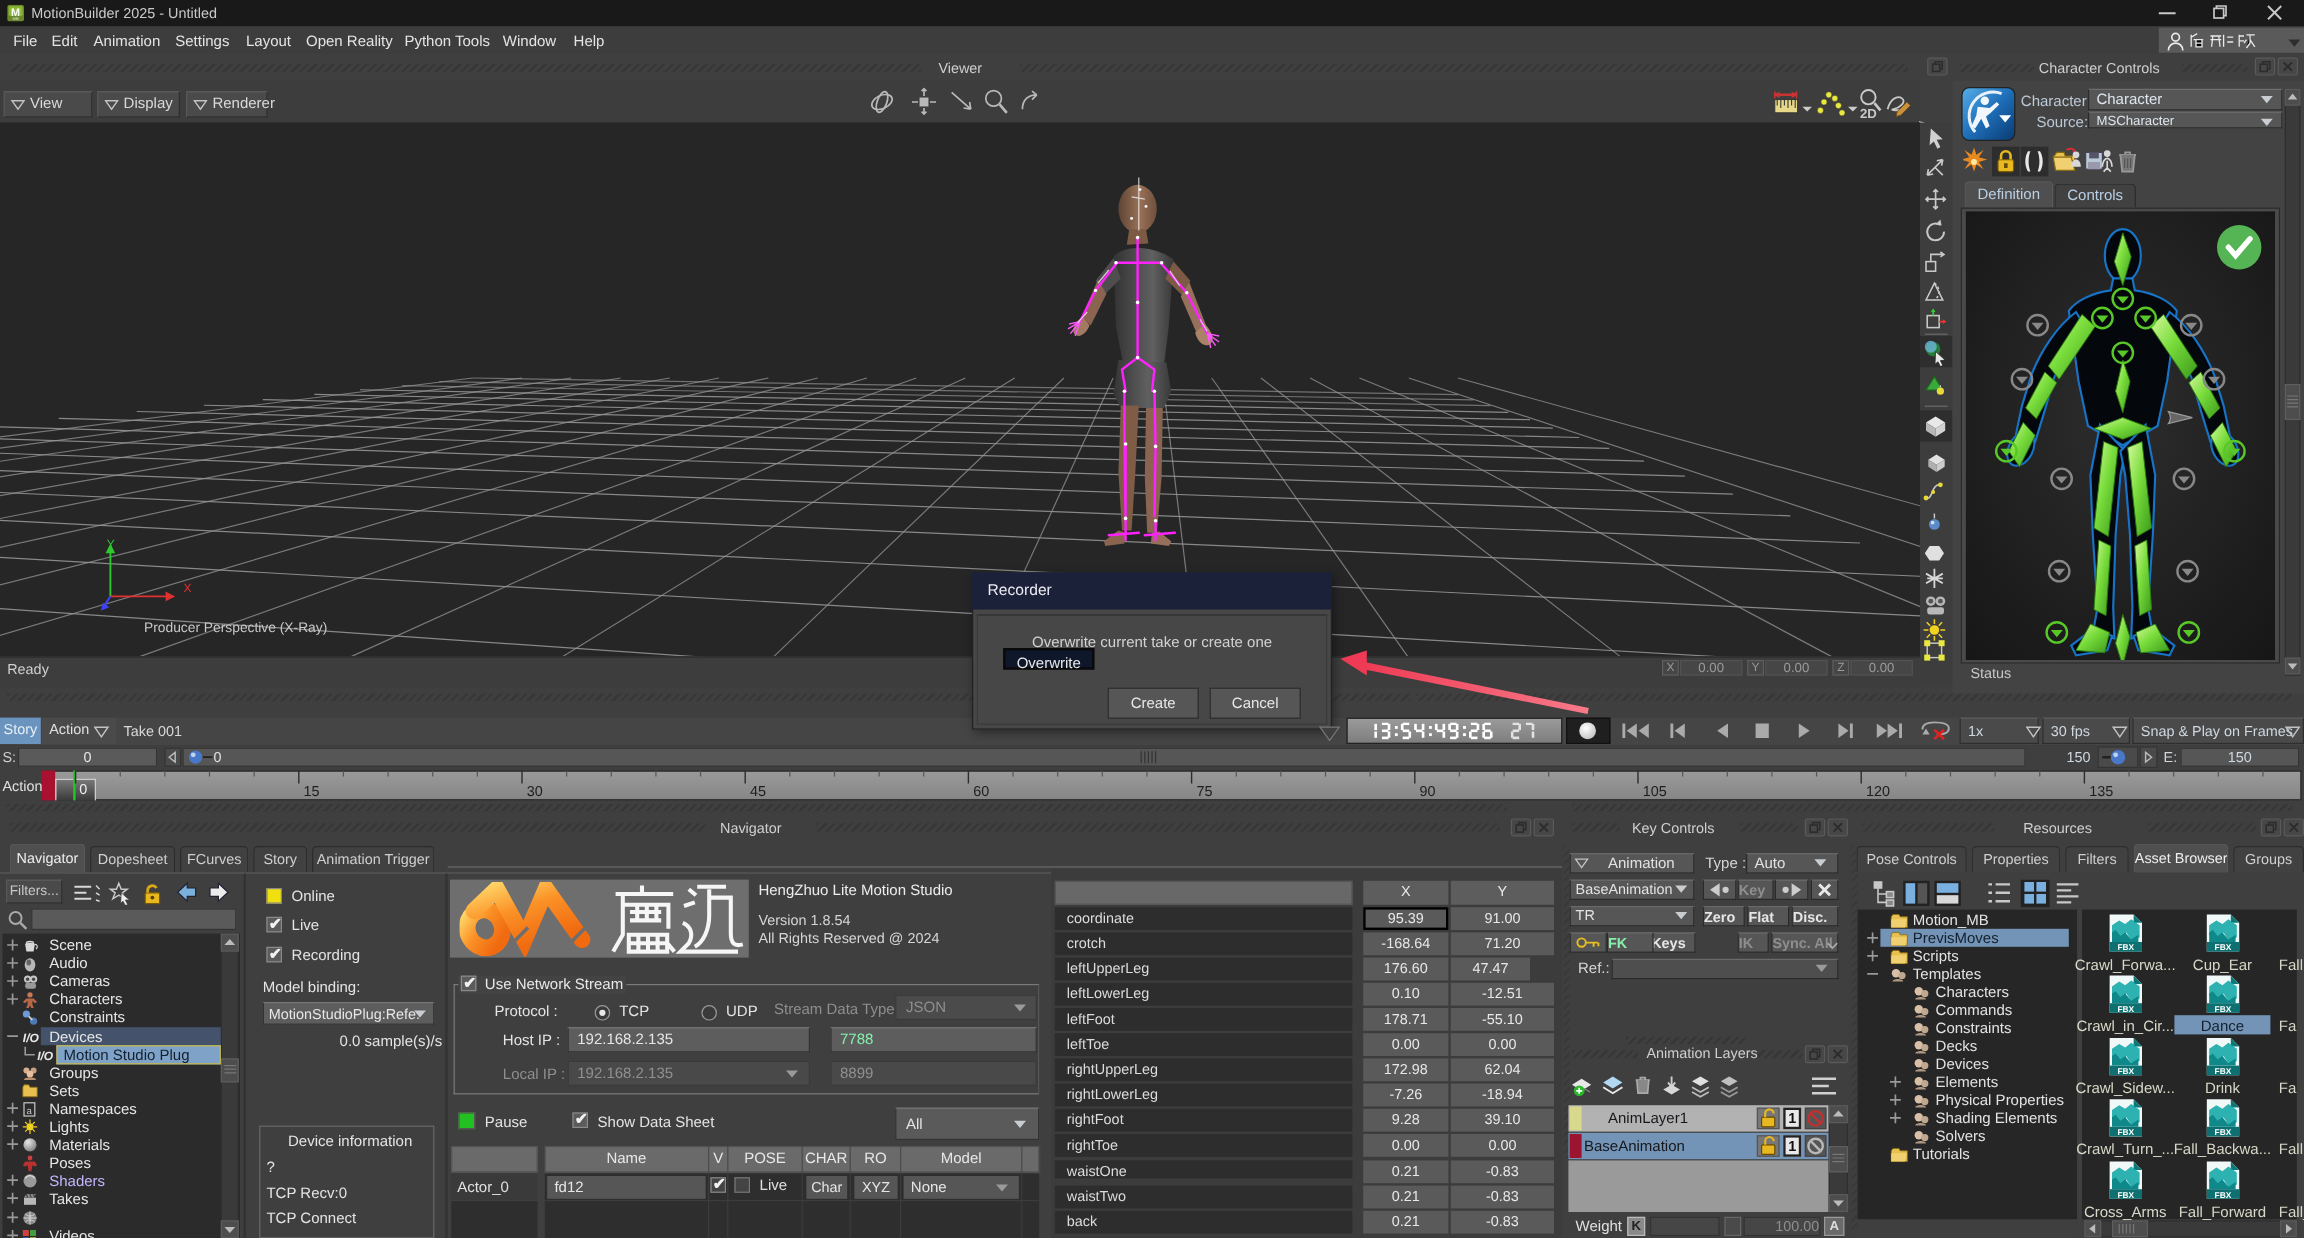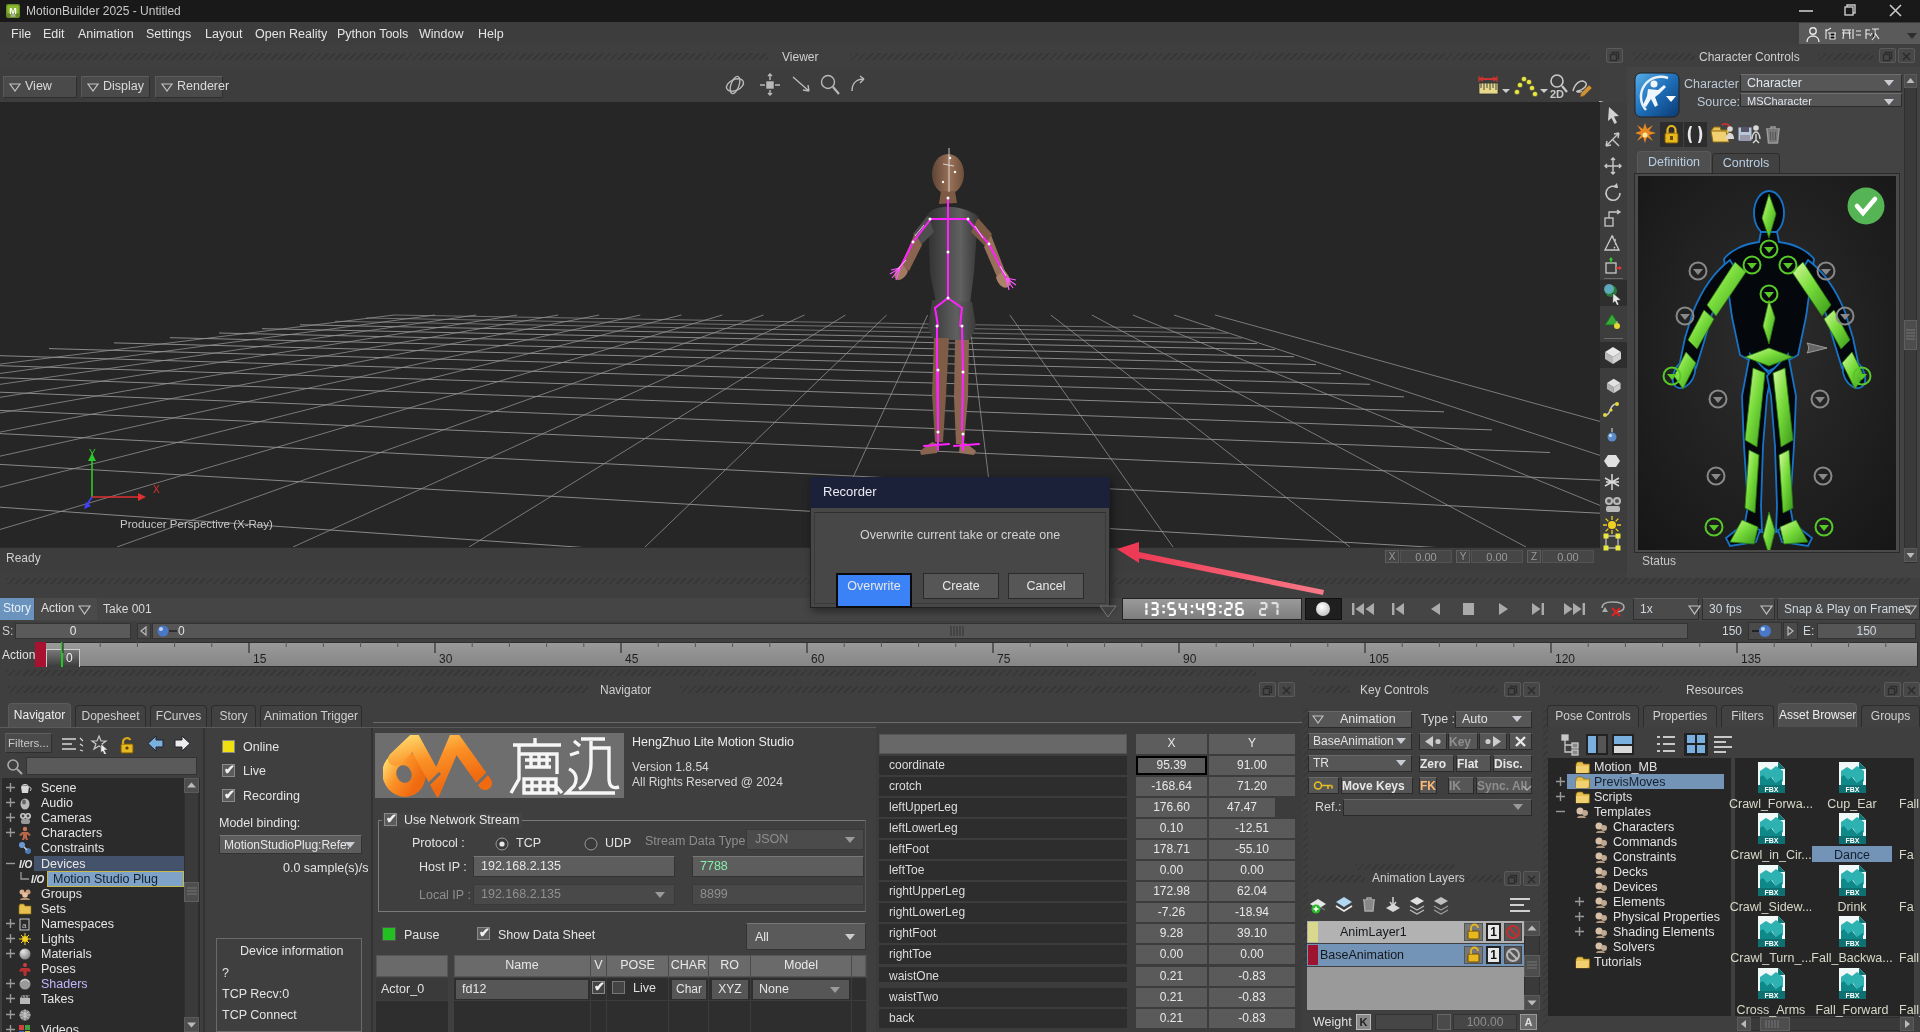--- a/index.html
+++ b/index.html
@@ -1177,21 +1177,21 @@
 <div class="wbtn" style="left:1456px;top:755px;width:35px;height:17px;font-size:12px;line-height:16px">Flat</div>
 <div class="wbtn" style="left:1493px;top:755px;width:39px;height:17px;font-size:12px;line-height:16px">Disc.</div>
 <div class="wbtn" style="left:1308px;top:777px;width:31px;height:17px"></div>
 <svg class="abs" style="left:1308px;top:777px" width="31" height="17">
     <g stroke="#e8c020" stroke-width="1.6" fill="none">
       <circle cx="10" cy="8.5" r="3.5"></circle>
       <path d="M13.5 8.5h10M20 8.5v3.5M24 8.5v3"></path>
     </g>
   </svg>
 <div class="wbtn" style="left:1341px;top:777px;width:72px;height:17px;font-size:12px;line-height:16px">Move Keys</div>
-<div class="wbtn" style="left:1419px;top:777px;width:18px;height:17px;color:#fdba74;font-size:12px;line-height:16px">FK</div>
+<div class="wbtn" style="left:1339px;top:777px;width:39px;height:17px;color:#86efac;font-size:12px;line-height:16px">FK</div>
 <div class="wbtn" style="left:1448px;top:777px;width:26px;height:17px;color:#8e8e8e;font-size:12px;line-height:16px">IK</div>
 <div class="wbtn" style="left:1476px;top:777px;width:56px;height:17px;color:#8e8e8e;font-size:12px;line-height:16px">Sync. All</div>
 <svg class="abs" style="left:1522px;top:785px" width="10" height="8">
     <path d="M1 1l4 4 4-4" fill="none" stroke="#aaa" stroke-width="1.4"></path>
   </svg>
 <div class="txt" style="left:1315px;top:800px;font-size:12.5px;color:#d6d6d6">Ref.:</div>
 <div class="wbtn" style="left:1343px;top:799px;width:189px;height:17px;background:#4e4e4e"></div>
 <div class="ddarrow" style="left:1513px;top:804px;border-top-color:#9a9a9a"></div>
 <div class="abs dots" style="left:1303px;top:705px;width:5px;height:260px;opacity:.6"></div>
 <div class="abs dots" style="left:1355px;top:864px;width:100px;height:6px;opacity:.8"></div>
@@ -1275,21 +1275,21 @@
     <path d="M3.5 5.5l4.5 5 4.5-5z" fill="#bbb"></path>
   </svg>
 <div class="abs" style="left:1524px;top:955px;width:16px;height:22px;background:#4d4d4d;border:1px solid #5e5e5e"></div>
 <svg class="abs" style="left:1526px;top:960px" width="12" height="12">
     <path d="M1 2h10M1 5h10M1 8h10" stroke="#777" stroke-width="1"></path>
   </svg>
 <div class="txt" style="left:1313px;top:1015px;font-size:12.5px;color:#e0e0e0">Weight</div>
 <div class="abs" style="left:1356px;top:1014px;width:15px;height:16px;background:#8a8a8a;border:1px solid #bbb;color:#222;font-size:11px;font-weight:bold;text-align:center;line-height:15px">K</div>
 <div class="abs" style="left:1375px;top:1014px;width:58px;height:16px;background:#464646;border:1px solid #333"></div>
 <div class="abs" style="left:1437px;top:1014px;width:14px;height:16px;background:#4a4a4a;border:1px solid #666"></div>
-<div class="abs" style="left:1453px;top:1014px;width:64px;height:16px;background:#464646;border:1px solid #333;color:#8e8e8e;font-size:12px;text-align:center;line-height:15px">100.00</div>
+<div class="abs" style="left:1453px;top:1014px;width:64px;height:16px;background:#464646;border:1px solid #333;color:#8e8e8e;font-size:12px;text-align:right;line-height:15px">100.00</div>
 <div class="abs" style="left:1520px;top:1014px;width:17px;height:16px;background:#6a6a6a;border:1px solid #999;color:#ddd;font-size:11px;font-weight:bold;text-align:center;line-height:15px">A</div>
 <div class="abs" style="left:1542px;top:676px;width:378px;height:356px;background:#3f3f3f"></div>
 <div class="abs dots" style="left:1552px;top:686px;width:110px;height:7px;opacity:.8"></div>
 <div class="abs dots" style="left:1790px;top:686px;width:90px;height:7px;opacity:.8"></div>
 <div class="txt" style="left:1686px;top:683px;font-size:12px;color:#cfcfcf">Resources</div>
 <div class="pbut" style="left:1884px;top:682px"><svg width="15" height="13">
       <rect x="3.5" y="4.5" width="6" height="6" fill="none" stroke="#2c2c2c" stroke-width="1.3"></rect>
       <path d="M5.5 4.5v-2h6v6h-2" fill="none" stroke="#2c2c2c" stroke-width="1.3"></path>
     </svg></div>
 <div class="pbut" style="left:1903px;top:682px"><svg width="15" height="13">
@@ -1543,21 +1543,21 @@
 <div class="abs" style="left:1760px;top:1017px;width:30px;height:14px;background:#4d4d4d;border:1px solid #5e5e5e"></div>
 <svg class="abs" style="left:1764px;top:1019px" width="22" height="10">
     <path d="M2 1v8M5 1v8M8 1v8M11 1v8M14 1v8" stroke="#777" stroke-width="1"></path>
   </svg>
 <div class="abs dots" style="left:1543px;top:705px;width:5px;height:320px;opacity:.6"></div>
 <div class="abs" style="left:810px;top:477px;width:300px;height:131px;background:#474747;border:1px solid #222;box-shadow:2px 3px 8px rgba(0,0,0,.45)"></div>
 <div class="abs" style="left:810px;top:477px;width:300px;height:31px;background:#1b2138"></div>
 <div class="txt" style="left:823px;top:484px;font-size:13px;color:#eaeaf2">Recorder</div>
 <div class="abs" style="left:814px;top:512px;width:292px;height:92px;border:1px solid #3a3a3a;border-top-color:#2e2e2e"></div>
 <div class="txt" style="left:860px;top:528px;font-size:12.5px;color:#d2d2d2">Overwrite current take or create one</div>
-<div class="abs" style="left:836px;top:573px;width:76px;height:35px;background:#3b82f6;border:2px solid #0a0a0a;color:#e8e8e8;font-size:12.5px;text-align:center;line-height:22px">Overwrite</div>
+<div class="abs" style="left:836px;top:540px;width:76px;height:18px;background:#0f172a;border:2px solid #0a0a0a;color:#e8e8e8;font-size:12.5px;text-align:center;line-height:22px">Overwrite</div>
 <div class="abs" style="left:923px;top:573px;width:76px;height:26px;background:#565656;border:1px solid #2a2a2a;color:#e8e8e8;font-size:12.5px;text-align:center;line-height:24px">Create</div>
 <div class="abs" style="left:1008px;top:573px;width:76px;height:26px;background:#565656;border:1px solid #2a2a2a;color:#e8e8e8;font-size:12.5px;text-align:center;line-height:24px">Cancel</div>
 <svg class="abs" style="left:1098px;top:604px" width="22" height="16">
     <path d="M2 2h16l-8 11z" fill="#3f3f3f" stroke="#777" stroke-width="1"></path>
   </svg>
 <svg class="abs" style="left:1112px;top:538px;pointer-events:none" width="220" height="64">
     <defs>
       <linearGradient id="arr" x1="0" y1="0" x2="1" y2="0">
         <stop offset="0" stop-color="#ee3a55"></stop>
         <stop offset="1" stop-color="#f87a88"></stop>

